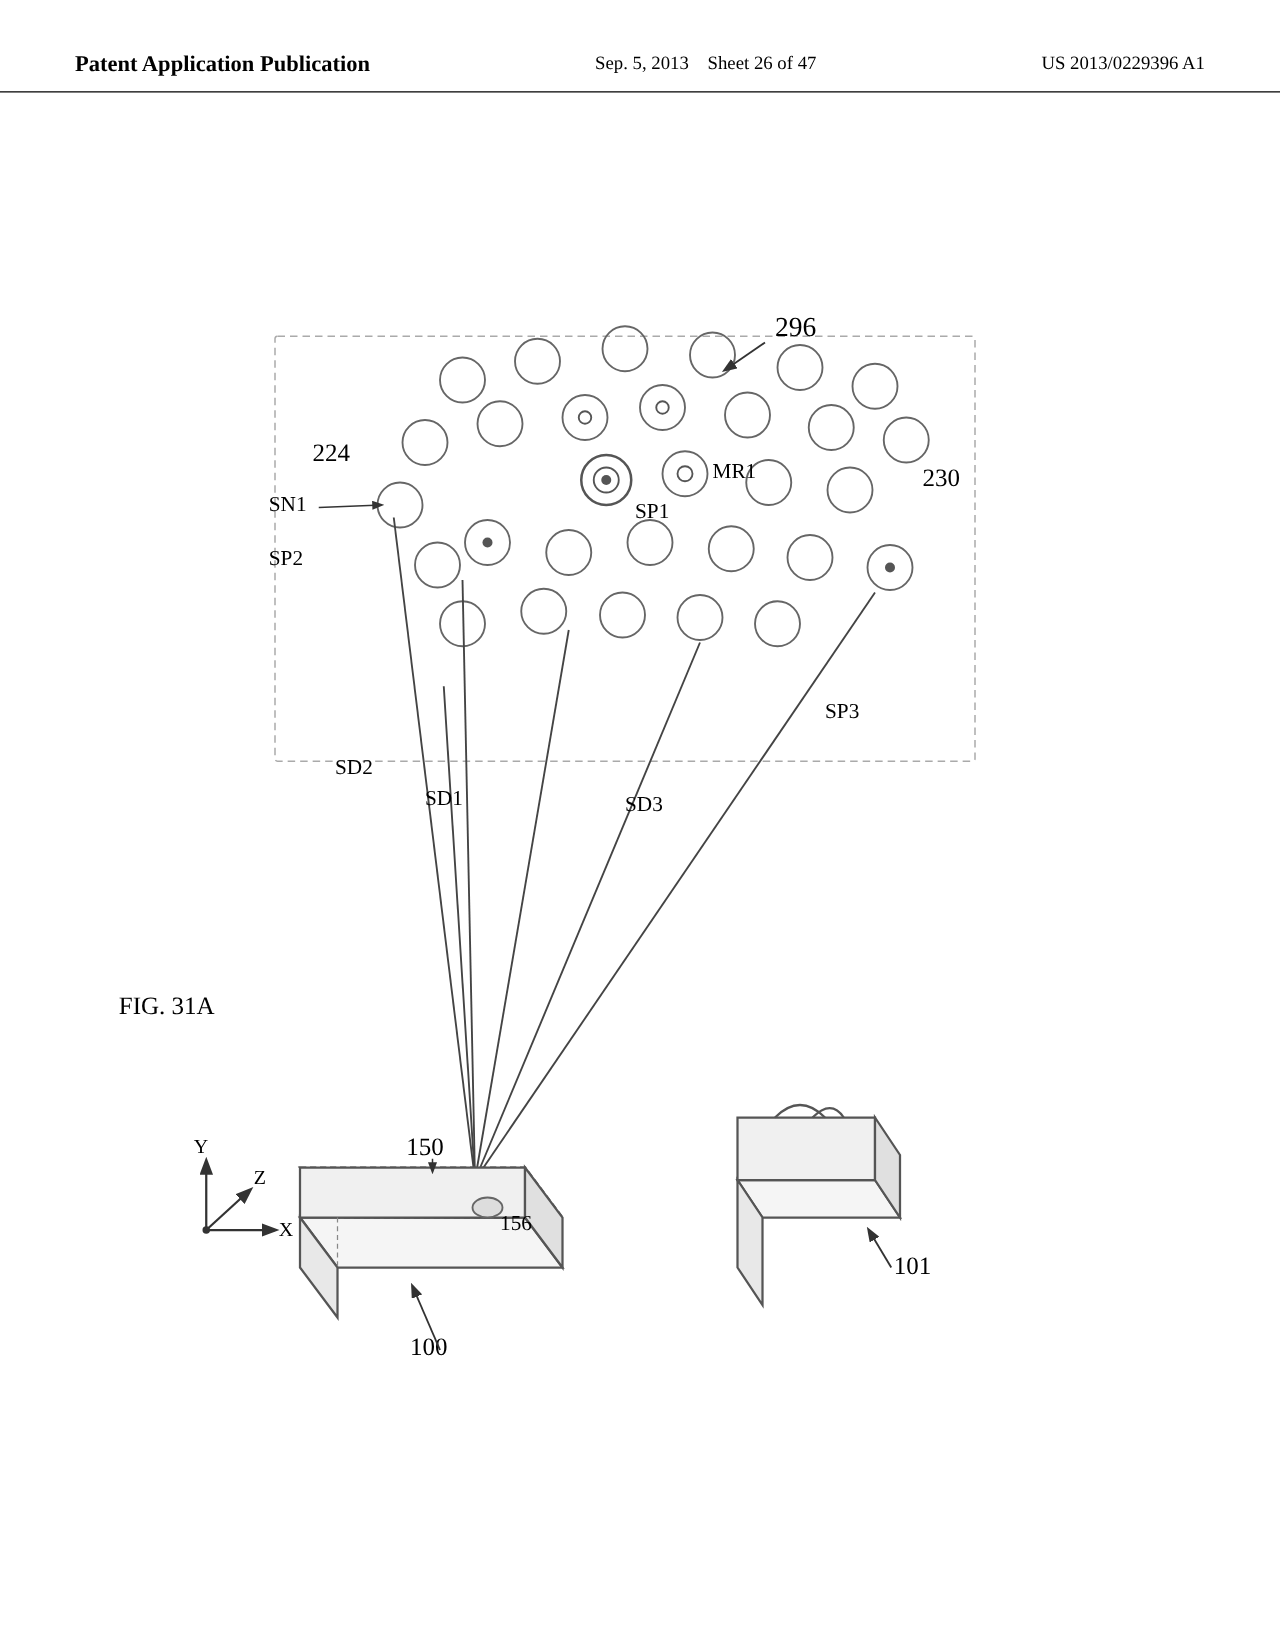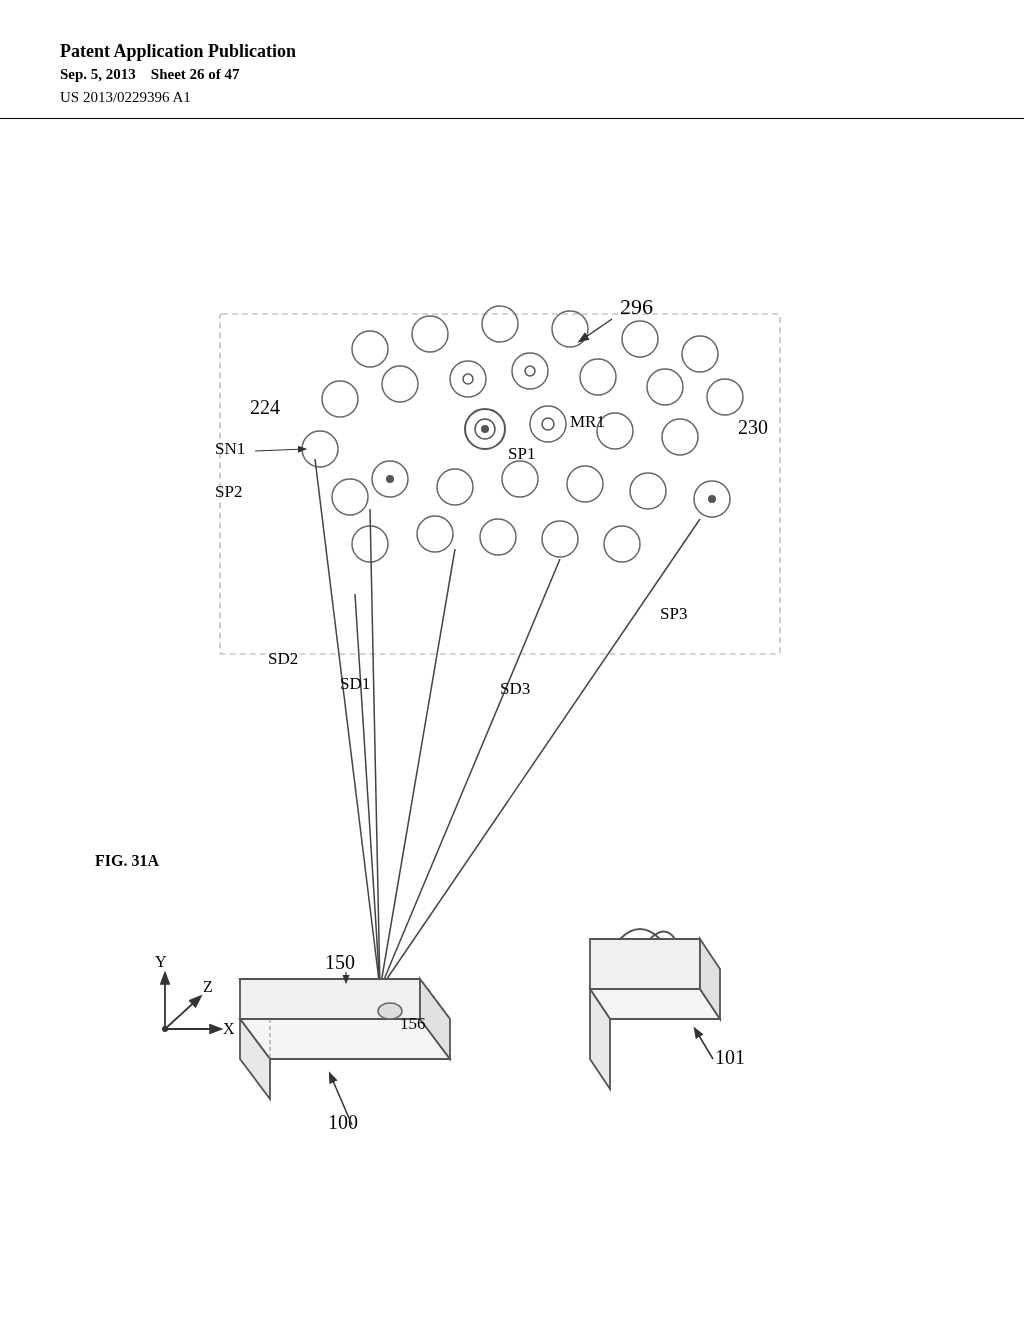--- a/index.html
+++ b/index.html
@@ -11,57 +11,54 @@
       position: relative;
       overflow: hidden;
     }
     .header {
       display: flex;
       justify-content: space-between;
       align-items: flex-start;
       padding: 40px 60px 0 60px;
       border-bottom: 1px solid #000;
       padding-bottom: 10px;
-      flex-direction: column;
     }
     .header-left {
       font-size: 18px;
       font-weight: bold;
       line-height: 1.3;
     }
     .header-center {
       font-size: 15px;
       text-align: center;
       line-height: 1.5;
-      font-weight: bold;
     }
     .header-right {
       font-size: 15px;
       text-align: center;
       line-height: 1.5;
     }
     .diagram-area {
       position: relative;
       width: 100%;
       height: 1200px;
     }
     svg.main-diagram {
       position: absolute;
       top: 0;
       left: 0;
       width: 100%;
       height: 100%;
     }
     .fig-label {
       position: absolute;
-      font-size: 16px;
-      font-weight: bold;
+      font-size: 20px;
+      font-weight: normal;
       left: 95px;
       top: 720px;
-      margin-top: 13px;
     }
   </style>
 </head>
 <body>
 
 <div class="header">
   <div class="header-left">Patent Application Publication</div>
   <div class="header-center">
     <span>Sep. 5, 2013</span>&nbsp;&nbsp;&nbsp;
     <span>Sheet 26 of 47</span>

